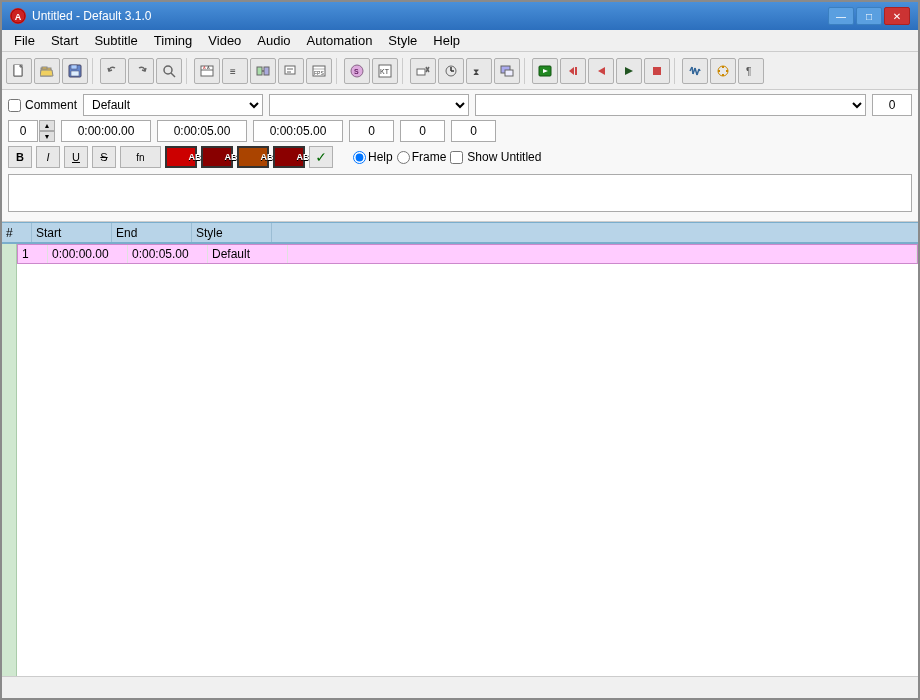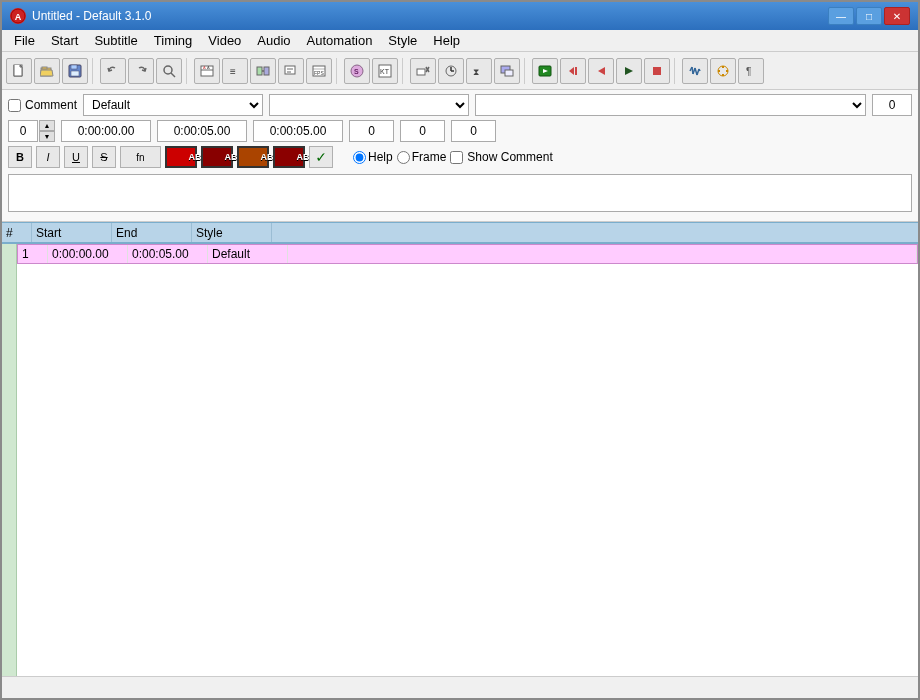--- a/index.html
+++ b/index.html
@@ -702,21 +702,21 @@
       <label class="radio-label">
         <input type="radio" name="timing-mode" checked="" style="">
         <span>Help</span>
       </label>
       <label class="radio-label">
         <input type="radio" name="timing-mode" style="">
         <span>Frame</span>
       </label>
       <label class="show-original">
         <input type="checkbox" style="">
-        <span>Show Comment</span>
+        <span>Show Untitled</span>
       </label>
     </div>
 
     
     <textarea class="text-editor" rows="2" style=""></textarea>
   </div>
 
   <div class="subtitle-list-area">
 
     <div class="list-header">

